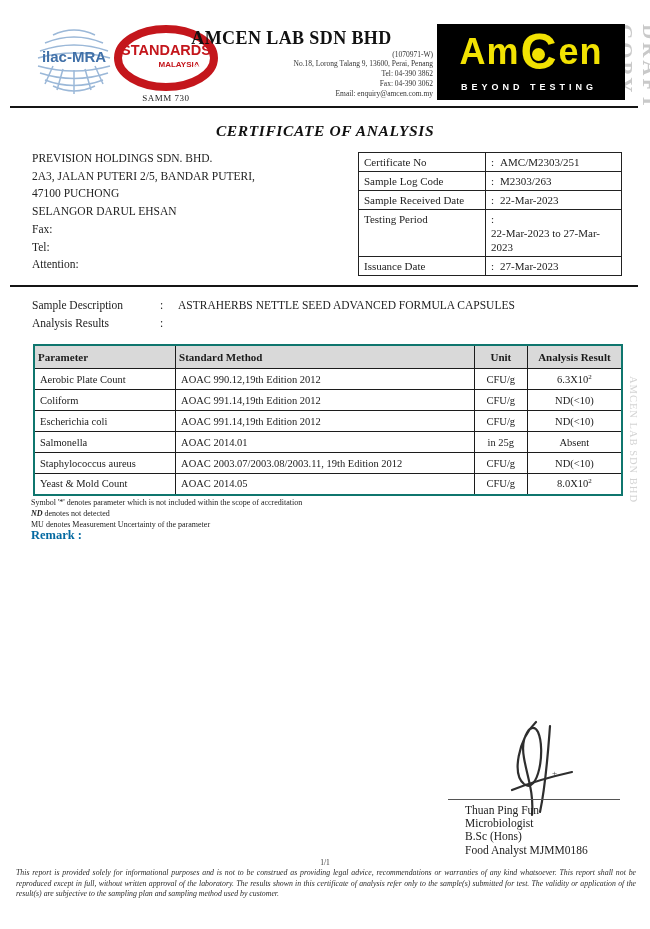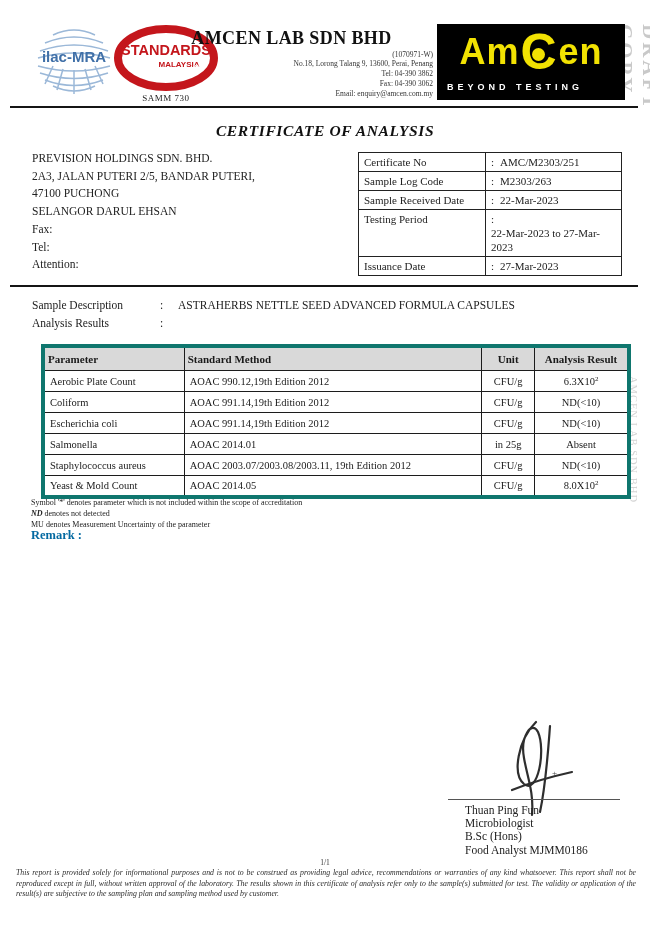--- a/index.html
+++ b/index.html
@@ -23,21 +23,21 @@
 
   .amcen-box { position:absolute; left:437px; top:24px; width:188px; height:76px;
                background:#000000; display:flex; flex-direction:column; align-items:center;
                justify-content:center; font-family:"Liberation Sans","DejaVu Sans",sans-serif; }
   .amcen-word { color:#f2e202; font-weight:bold; font-size:36px; line-height:36px;
                 display:flex; align-items:center; letter-spacing:1px; }
   .amcen-c   { position:relative; font-size:50px; line-height:40px; margin:0 1px; font-weight:bold; }
   .amcen-cdot{ position:absolute; left:52%; top:54%; width:13px; height:13px; margin:-6px 0 0 -8px;
                background:#f2e202; border-radius:50%; }
   .amcen-tag { color:#fff; font-size:9px; font-weight:bold; letter-spacing:4px;
-               margin-top:10px; align-self:flex-start; padding-left:10px; }
+               margin-top:10px; align-self:flex-start; padding-left:24px; }
 
   .rule-1 { position:absolute; left:10px; top:106px; width:628px; border-top:2.5px solid #151515; }
   .rule-2 { position:absolute; left:10px; top:285px; width:628px; border-top:2.5px solid #151515; }
 
   .doc-title { position:absolute; left:0; top:122px; width:650px; text-align:center;
                font-size:15.5px; font-weight:bold; font-style:italic; letter-spacing:.6px; color:#111; }
 
   
   .client { position:absolute; left:32px; top:150px; font-size:11.5px; line-height:17.7px; color:#222; }
 
@@ -58,21 +58,21 @@
   .res-table { position:absolute; left:33px; top:344px; width:590px;
                border-collapse:collapse; color:#1a1a1a; }
   .res-table th, .res-table td { border:1px solid #1c1c1c; }
   .res-table th { background:#d9d9d9; font-size:11px; font-weight:bold;
                   padding:5px 3px; text-align:center; }
   .res-table td { font-size:10.5px; padding:4px 5px; height:21px; }
   .res-table .c-param  { width:142px; text-align:left; }
   .res-table .c-method { width:300px; text-align:left; }
   .res-table .c-unit   { width:53px;  text-align:center; }
   .res-table .c-result { width:95px;  text-align:center; }
-  .res-table { border:4px solid #0f766e;margin-left:8px; }
+  .res-table { border:2px solid #0f766e; }
   .sup { font-size:7px; vertical-align:super; line-height:0; }
 
   .footnotes { position:absolute; left:31px; top:497px; font-size:8px; line-height:11px; color:#222; }
   .fn-bold-italic { font-weight:bold; font-style:italic; }
   .remark { position:absolute; left:31px; top:528px; font-size:12.5px; font-weight:bold; color:#0369a1; }
 
   
   .sig-svg   { position:absolute; left:488px; top:712px; }
   .sig-plus  { position:absolute; left:552px; top:768px; font-size:9px; color:#444; }
   .sig-line  { position:absolute; left:448px; top:799px; width:172px; border-top:1.5px solid #555; }

